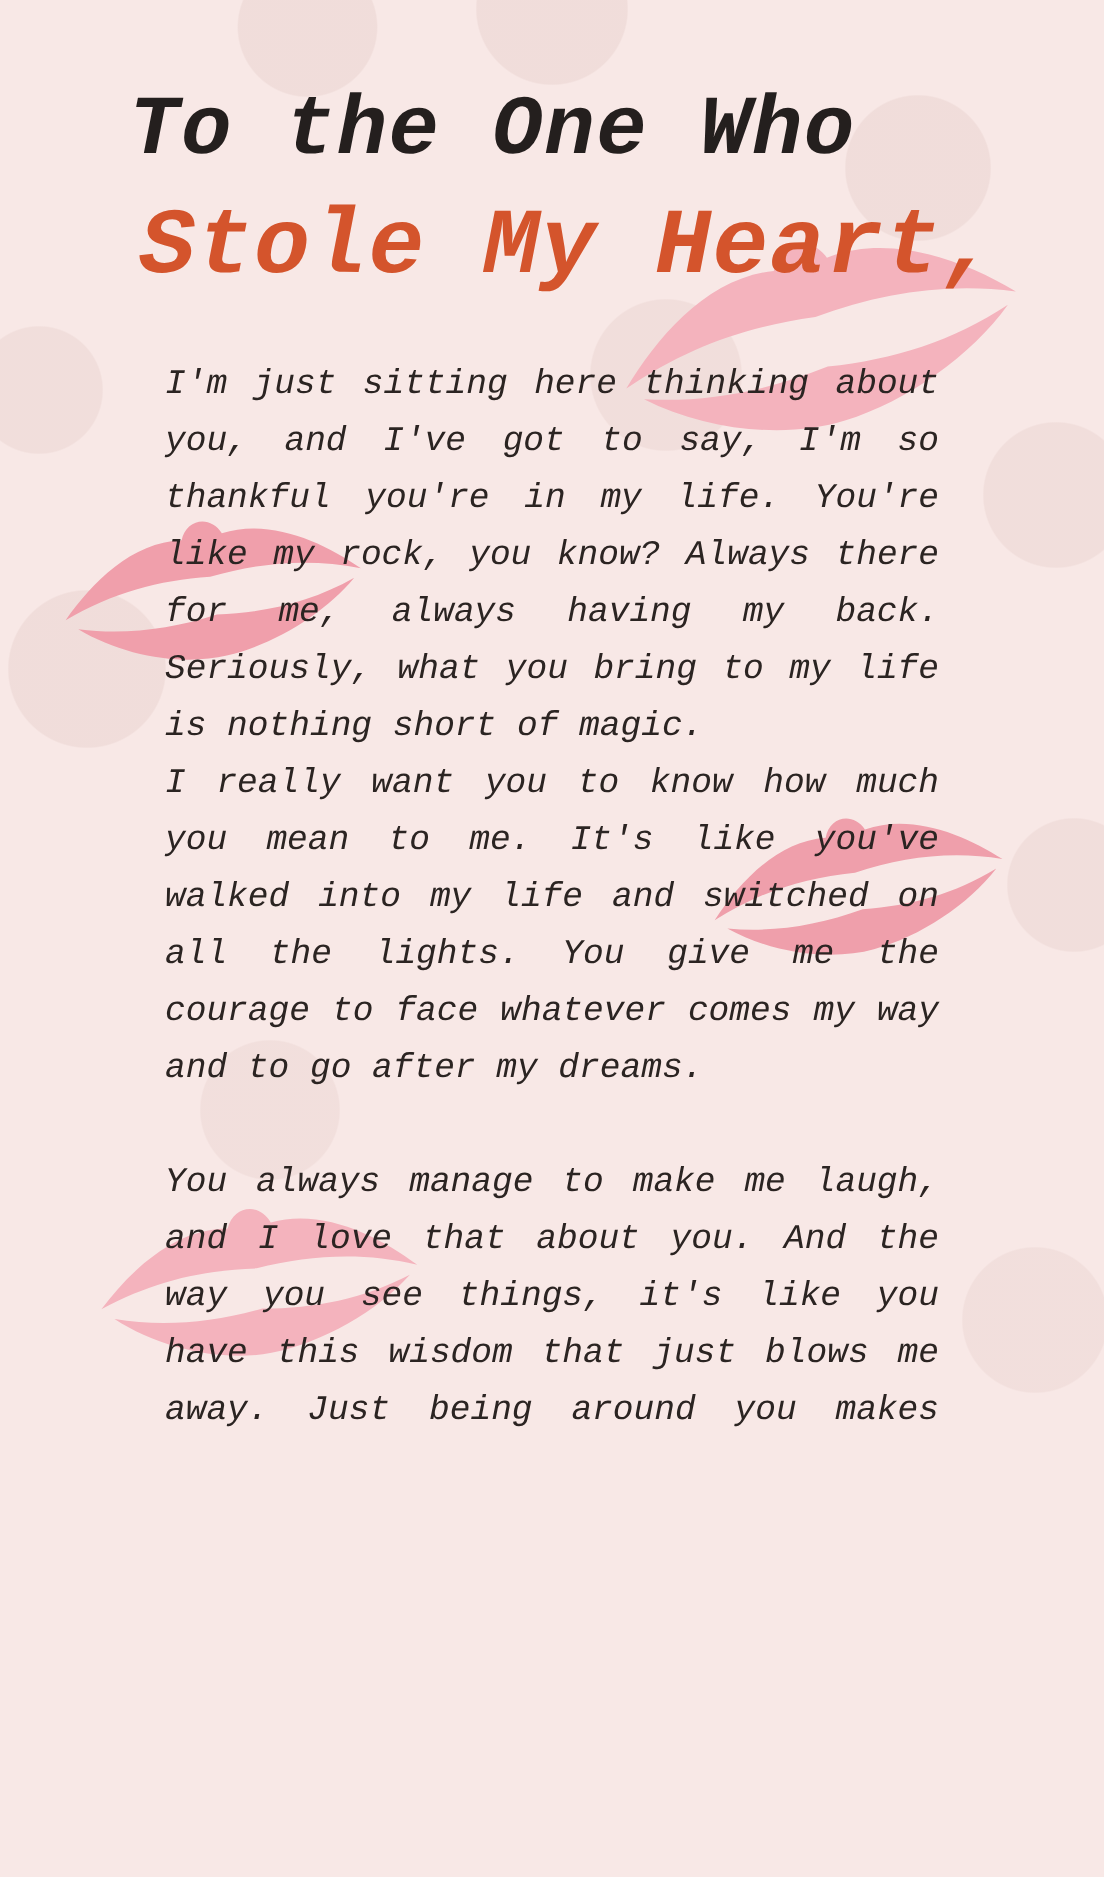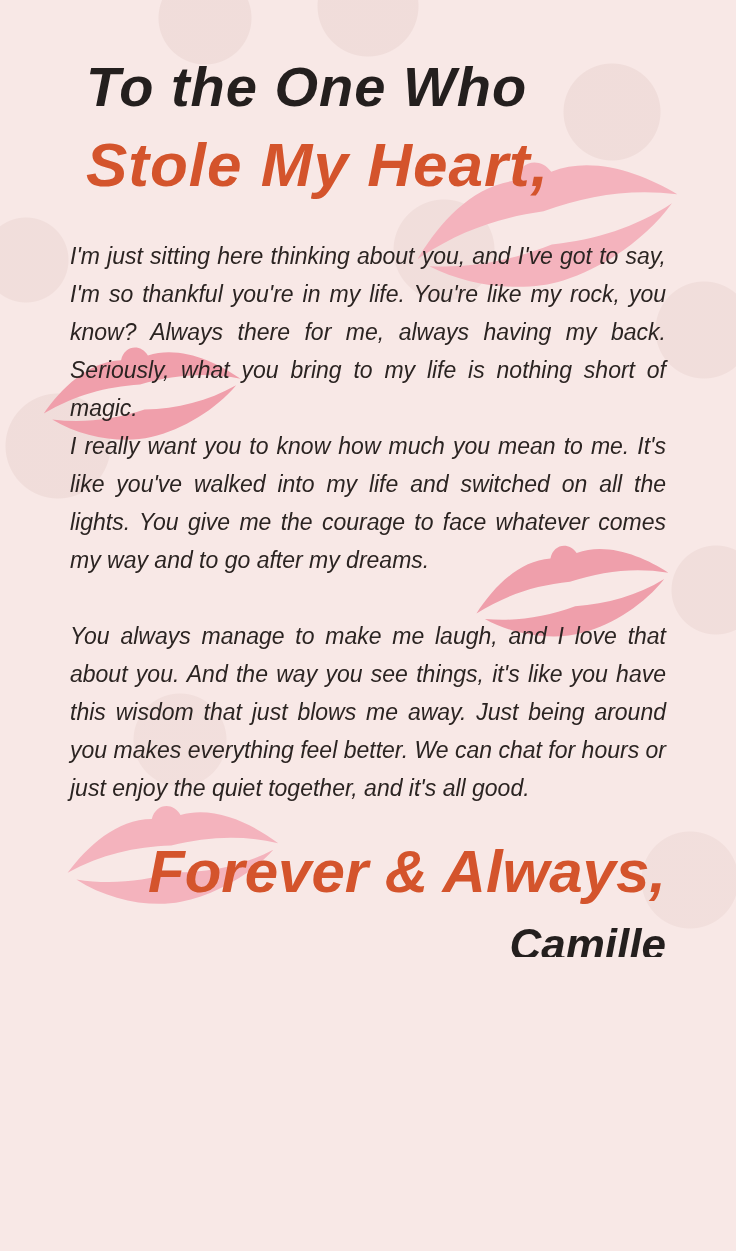--- a/index.html
+++ b/index.html
@@ -22,21 +22,21 @@
       radial-gradient(circle at 704px 330px, rgba(213,182,177,.20) 48px, transparent 49px),
       radial-gradient(circle at 58px 446px,  rgba(213,182,177,.22) 52px, transparent 53px),
       radial-gradient(circle at 716px 590px, rgba(213,182,177,.20) 44px, transparent 45px),
       radial-gradient(circle at 180px 740px, rgba(213,182,177,.18) 46px, transparent 47px),
       radial-gradient(circle at 690px 880px, rgba(213,182,177,.18) 48px, transparent 49px),
       radial-gradient(circle at 40px 1050px, rgba(213,182,177,.20) 46px, transparent 47px),
       radial-gradient(circle at 285px 1235px,rgba(213,182,177,.25) 50px, transparent 51px),
       radial-gradient(circle at 520px 1215px,rgba(213,182,177,.22) 46px, transparent 47px),
       radial-gradient(circle at 636px 1170px,rgba(213,182,177,.20) 48px, transparent 49px),
       #f8e8e6;
-    font-family: Liberation Sans, sans-serif;
+    font-family: Liberation Mono, monospace;
   }
 
   
   .kiss {
     position: absolute;
     z-index: 1;
     display: block;
   }
   .k1 { left: 402px; top: 146px;  width: 292px; transform: rotate(-14deg); }
   .k2 { left: 34px;  top: 336px;  width: 218px; transform: rotate(-10deg); }
@@ -61,24 +61,25 @@
     letter-spacing: 1px;
   }
   .title-line2 {
     font-style: italic;
     font-weight: 700;
     font-size: 62px;
     line-height: 1.1;
     color: #d4542c;
     margin-top: 12px;
     letter-spacing: 1px;
+    text-align: right;
   }
   .letter-body {
     margin-top: 38px;
-    padding: 0 70px;
+    padding: 0 110px;
   }
   .para {
     margin: 0;
     font-style: italic;
     font-weight: 400;
     font-size: 23px;
     line-height: 38px;
     text-align: justify;
     color: #2b2422;
   }

